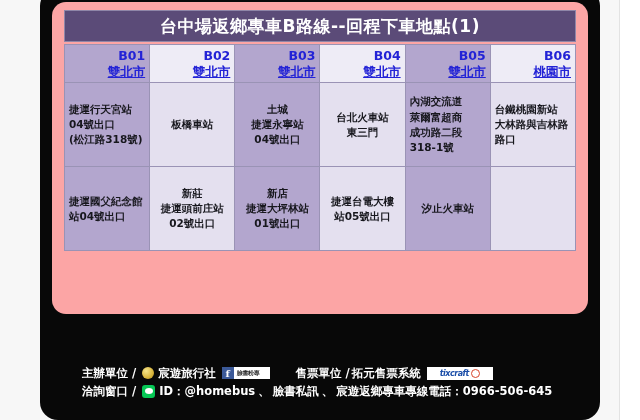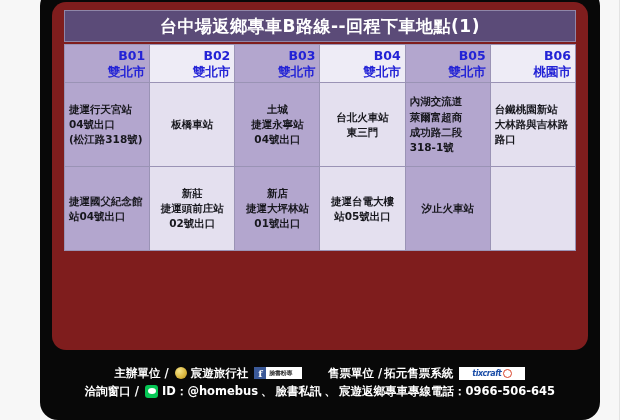--- a/index.html
+++ b/index.html
@@ -55,22 +55,22 @@
     border-radius: 18px;
     overflow: hidden;
   }
 
   
   .panel {
     position: absolute;
     left: 12px;
     top: 14px;
     width: 536px;
-    height: 348px;
-    background: #7f1d1d;
+    height: 312px;
+    background: #fca5a5;
     border-radius: 14px;
     box-sizing: border-box;
     padding: 8px 12px 12px 12px;
   }
 
   .title-bar {
     height: 30px;
     background: #5b4b78;
     color: #ffffff;
     display: flex;
@@ -113,37 +113,36 @@
   .col-odd  { background: #b3a6ce; }
   .col-even { background: #e4e0ef; }
 
   th.col-odd  { background: #b3a6ce; }
   th.col-even { background: #eeecf6; }
 
   td.align-left   { text-align: left; }
   td.align-center { text-align: center; }
 
   .hdr-code { display: block; }
-  .hdr-city { display: block; }
+  .hdr-city { display: block; text-decoration: underline; }
 
   
   .footer {
     position: absolute;
-    left: 0;
+    left: 8px;
     right: 0;
     bottom: 12px;
     height: 52px;
     color: #ffffff;
     padding: 0 34px;
     box-sizing: border-box;
     display: flex;
     flex-direction: column;
     justify-content: center;
     gap: 3px;
-    align-items: center;
   }
   .footer-row {
     display: flex;
     align-items: center;
     font-size: 11.5px;
     font-weight: bold;
     white-space: nowrap;
   }
   .footer-row .lbl { margin-right: 2px; }
   .footer-row .sep { margin: 0 3px; }

